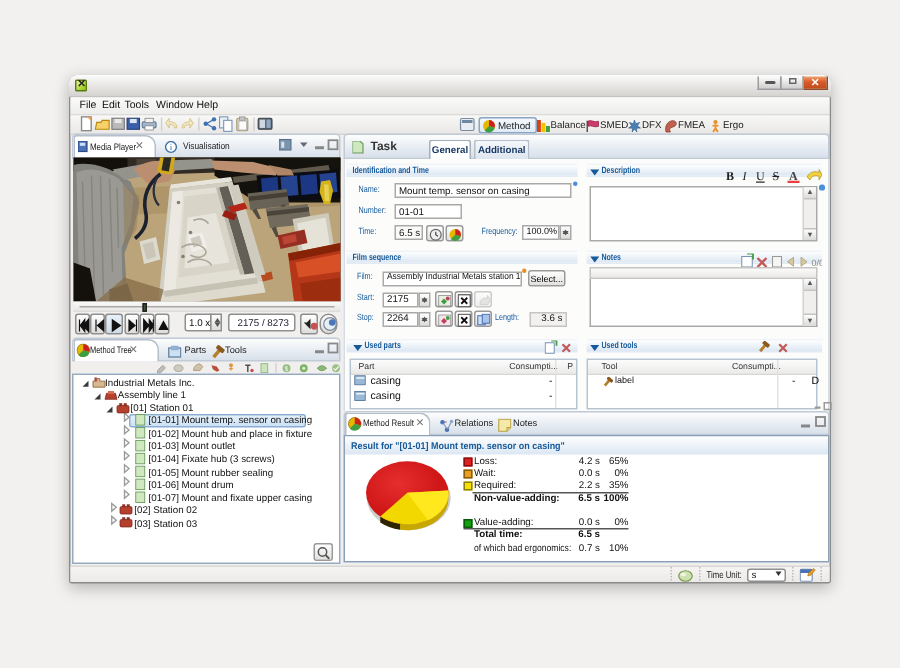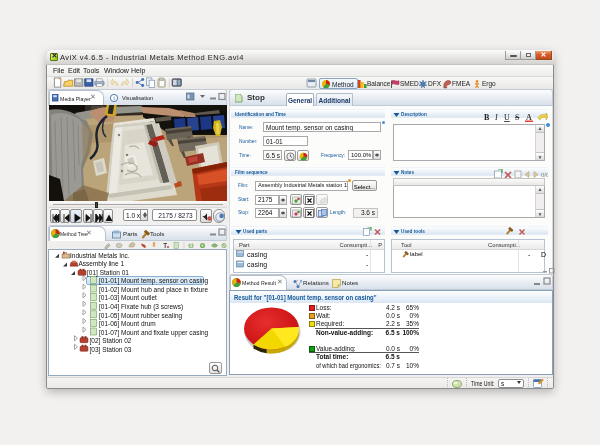--- a/index.html
+++ b/index.html
@@ -52,21 +52,20 @@
   .legend { position:absolute; font-size:6.5px; color:#111; white-space:nowrap; }
   .sq { position:absolute; width:5.5px; height:5.5px; }
   .sqz { display:inline-block; transform:scaleX(0.8); transform-origin:0 50%; white-space:nowrap; }
   .ssep { position:absolute; top:378px; width:1px; height:9px; border-left:1px dotted #bcbbb9; }
 </style>
 </head>
 <body>
 <div class="win"></div>
 <div class="titlebar">
   <div class="app-ico"></div>
-  <div class="title-text">AviX v4.6.5 - Industrial Metals Method ENG.avi4</div>
 </div>
 <div class="capbtns">
   <div class="cb close">
       <div class="g">✕</div>
     </div>
   <div class="cb">
       <div class="g" style="top:1px;"><span style="display:inline-block;width:5px;height:4px;border:1.2px solid #666;background:#eee;"></span></div>
     </div>
   <div class="cb">
       <div class="g" style="top:1px;"><span style="display:inline-block;width:7px;height:2.5px;background:#555;border-radius:1px;"></span></div>
@@ -473,21 +472,21 @@
 
 <div class="smbtn" style="left:209px;top:362px;width:13px;height:12px;"><svg width="10" height="10" style="margin-top:1px;">
         <circle cx="4" cy="4" r="2.8" fill="none" stroke="#555" stroke-width="1"></circle>
         <path d="M6 6 L8.5 8.5" stroke="#555" stroke-width="1.2"></path>
       </svg></div>
 
 <div class="tabbar" style="left:229px;top:89px;width:324px;height:17px;border-radius:3px 3px 0 0;"></div>
 <svg class="abs" style="left:235px;top:94px;" width="8" height="9">
       <path d="M0 0 L5 0 L7 2 L7 8 L0 8 Z" fill="#cfe8c0" stroke="#6a9a5a" stroke-width="0.8"></path>
     </svg>
-<div class="abs" style="left:247px;top:93px;font-size:8px;font-weight:bold;color:#333;">Stop</div>
+<div class="abs" style="left:247px;top:93px;font-size:8px;font-weight:bold;color:#333;">Task</div>
 <div class="abs" style="left:286px;top:93px;width:28px;height:13px;background:#fff;border:1px solid #a5afba;border-bottom:none;border-radius:2px 2px 0 0;font-size:6.5px;font-weight:bold;color:#1a3a66;text-align:center;padding-top:3px;">General</div>
 <div class="abs" style="left:316px;top:93px;width:37px;height:13px;background:linear-gradient(#f5f8fb,#dde5ee);border:1px solid #b5bfca;border-bottom:none;border-radius:2px 2px 0 0;font-size:6.5px;font-weight:bold;color:#1a3a66;text-align:center;padding-top:3px;">Additional</div>
 <div class="abs" style="left:229px;top:106px;width:324px;height:168px;background:#fcfcfb;border-left:1px solid #d5dce4;border-right:1px solid #d5dce4;"></div>
 
 <div class="secband" style="left:231px;top:109px;width:154px;">
       <div class="t" style="left:4px;">Identification and Time</div>
     </div>
 <div class="lbl" style="left:239px;top:123.5px;">Name:</div>
 <div class="field" style="left:263px;top:122px;width:118px;">Mount temp. sensor on casing</div>
 <div class="abs" style="left:381.5px;top:120.5px;width:3.5px;height:3.5px;border-radius:50%;background:#4a90d9;"></div>

